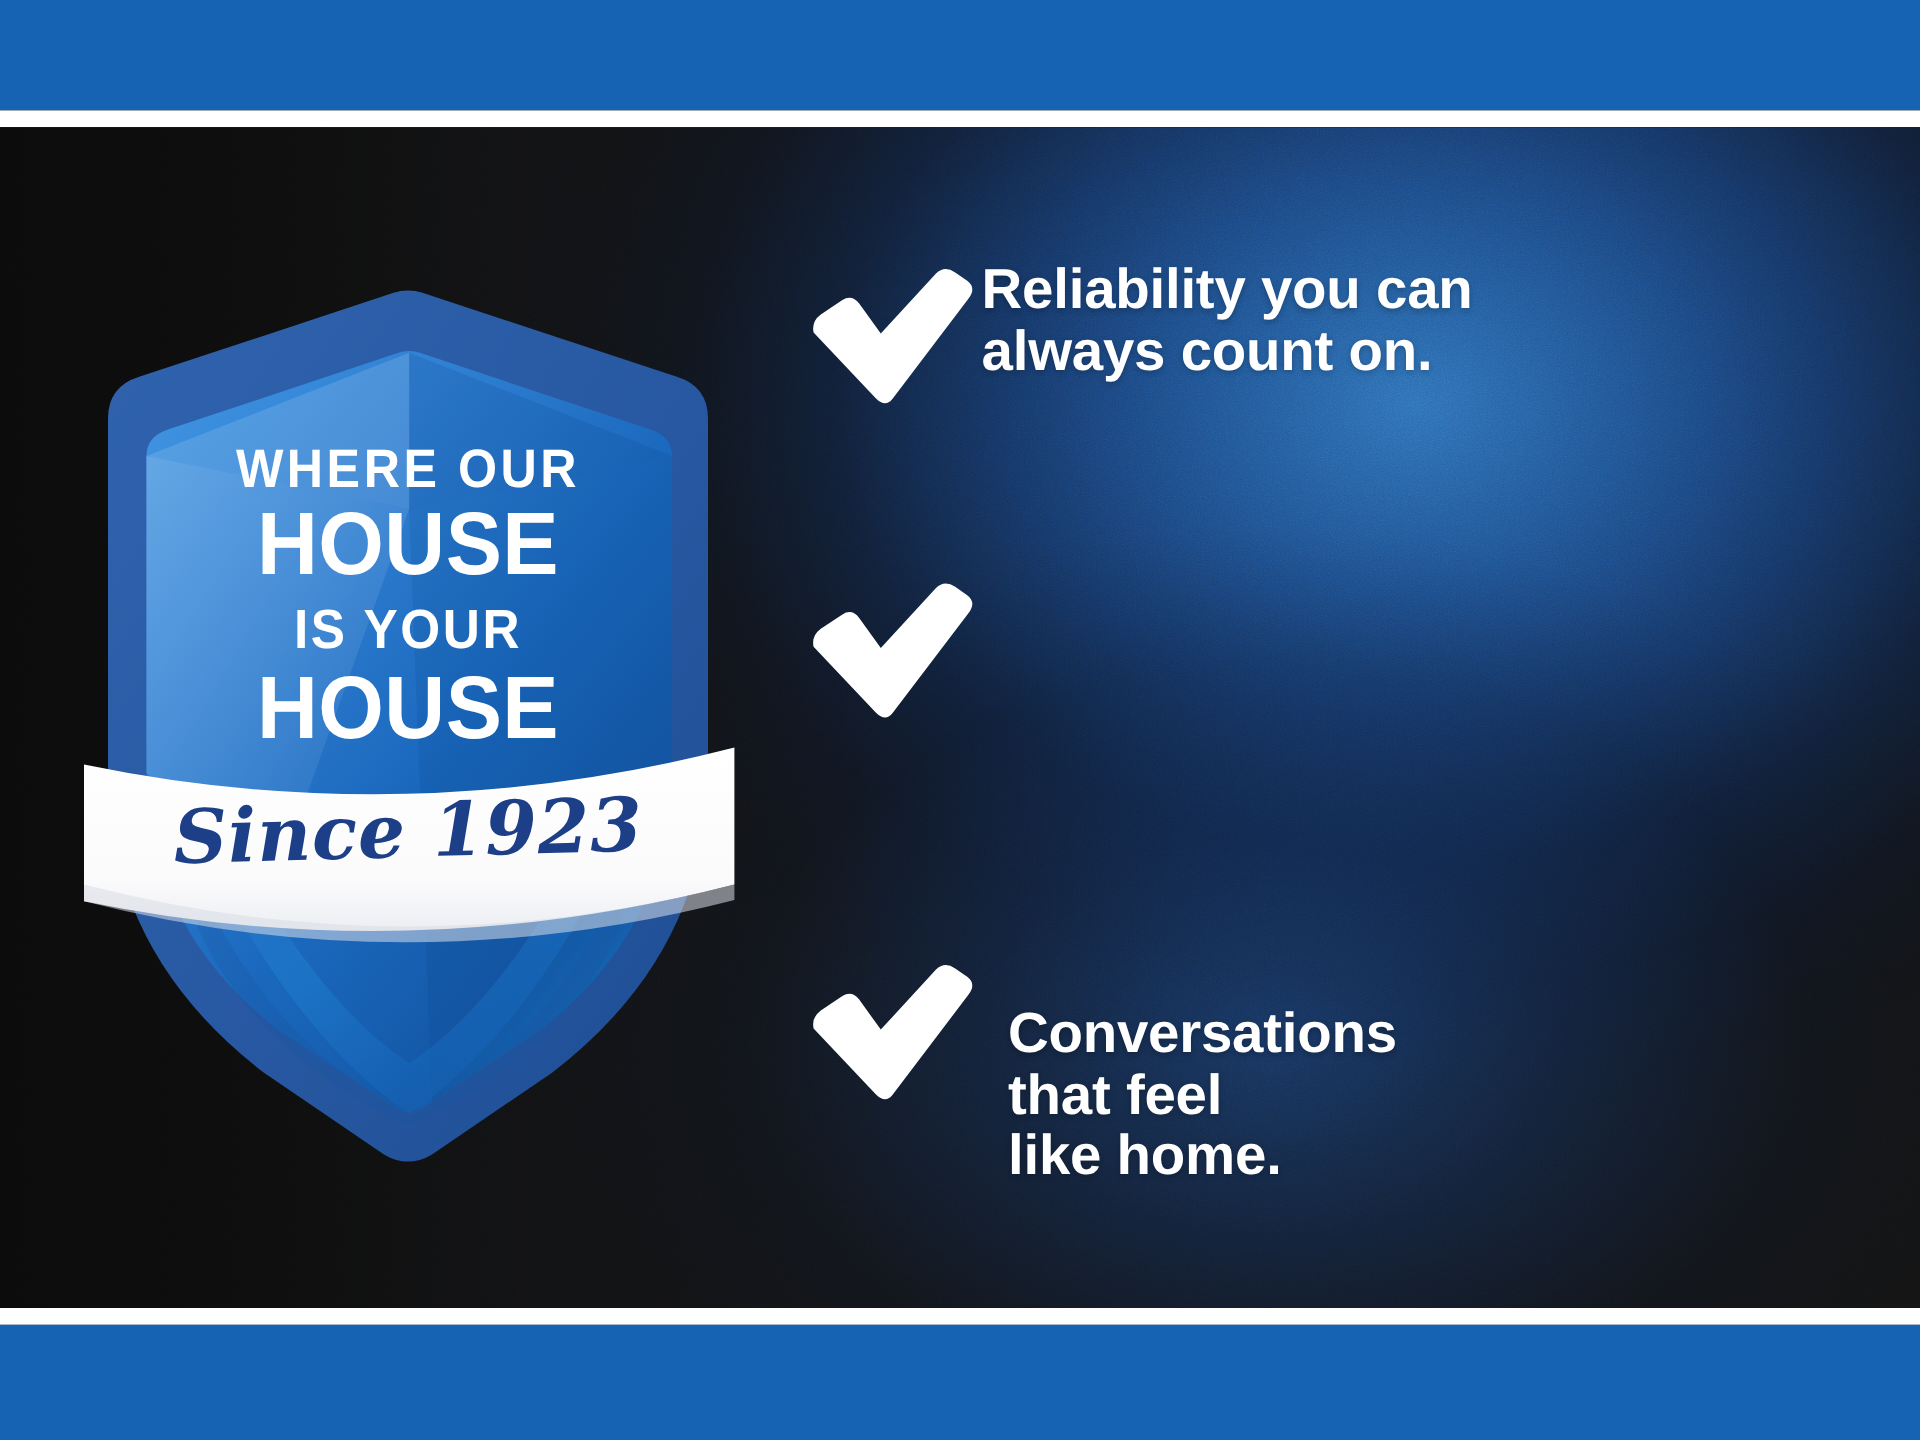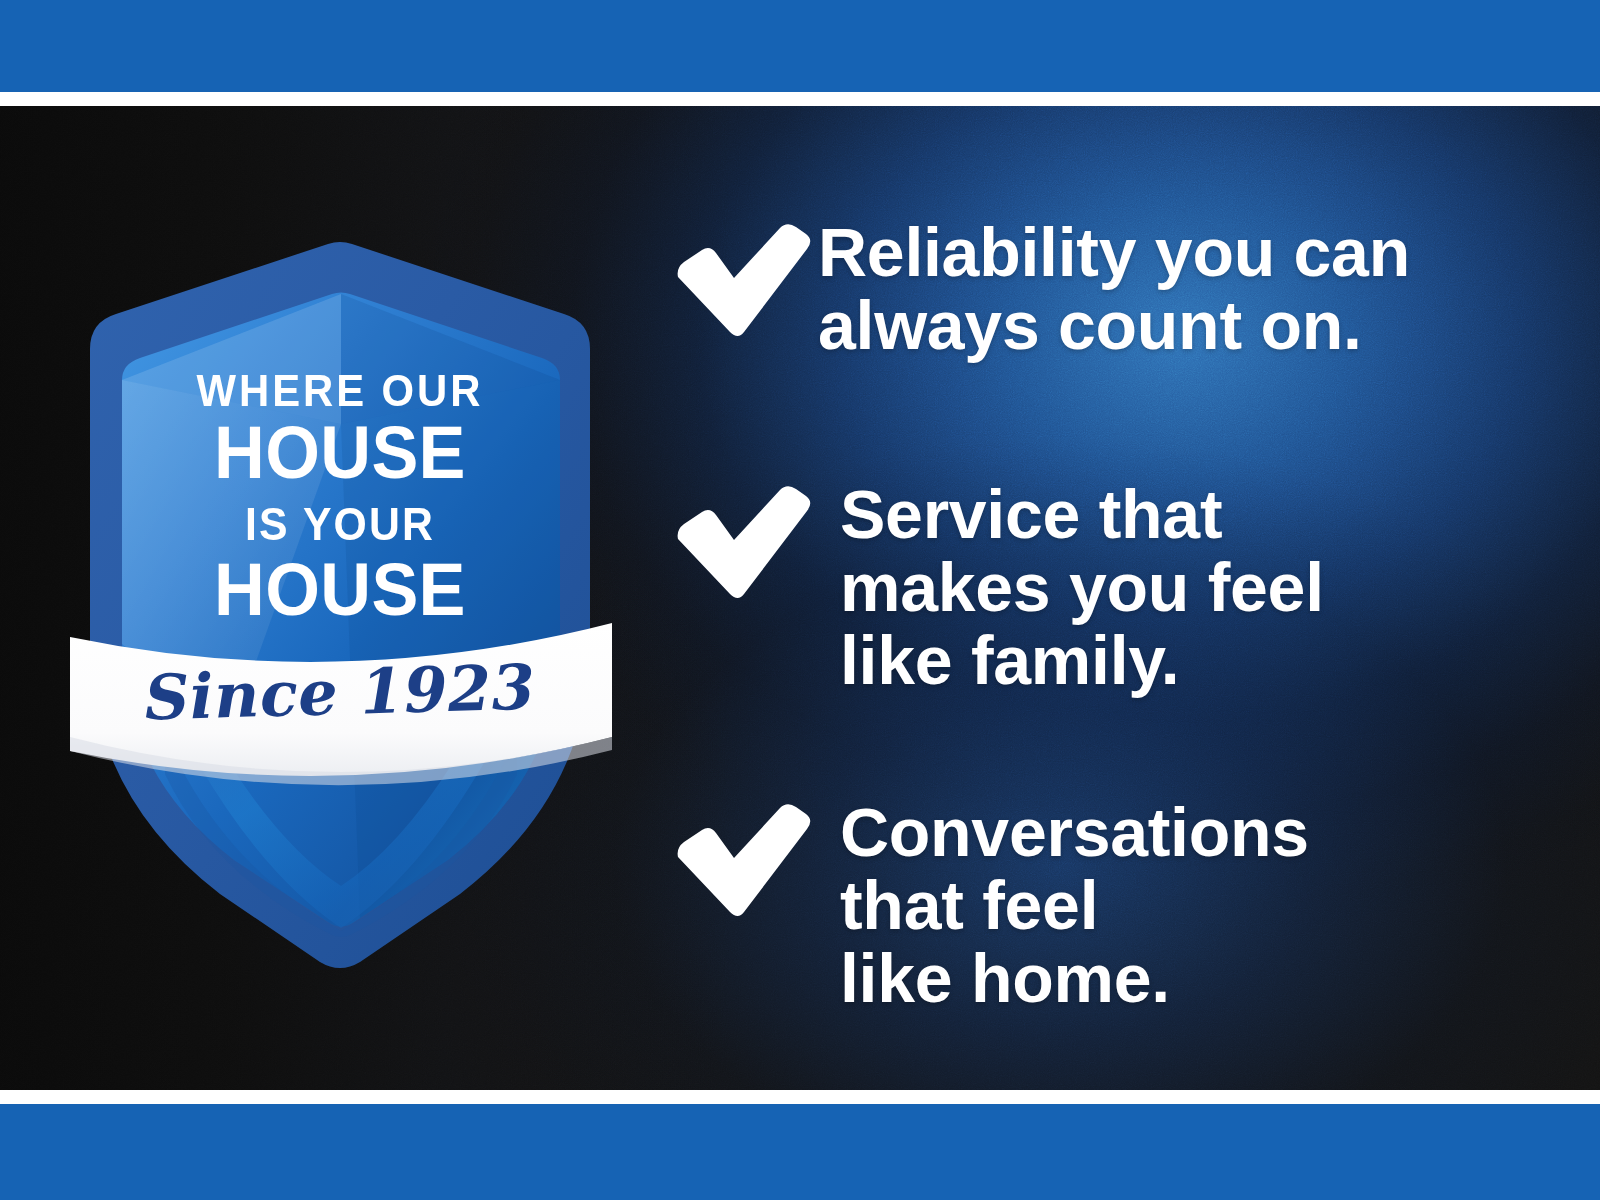--- a/index.html
+++ b/index.html
@@ -135,28 +135,28 @@
     width:146px;
     padding-top:6px;
   }
   .check-icon svg { display:block; width:140px; height:120px; }
 
   .bullet-text {
     flex:1 1 auto;
     color:#ffffff;
     font-family:"Liberation Sans", sans-serif;
     font-weight:bold;
-    font-size:68px;
+    font-size:47px;
     line-height:1.075;
     letter-spacing:-0.004em;
     white-space:pre-line;
     text-shadow:0 2px 5px rgba(0,0,0,0.24);
   }
   #bullet-1 .bullet-text { padding-left:22px; }
-  #bullet-2 .bullet-text { padding-left:22px; }
+  #bullet-2 .bullet-text { padding-left:22px;margin-top:40px; }
 </style>
 </head>
 <body>
 
 <div id="stage">
 
   <div class="bar" id="bar-top"></div>
   <div class="stripe" id="stripe-top"></div>
 
   <div id="canvas">
@@ -267,23 +267,20 @@
     </div>
 
     <div class="bullet" id="bullet-1">
       <span class="check-icon">
         <svg viewBox="0 0 140 120" xmlns="http://www.w3.org/2000/svg">
           <path d="M6,55 Q4,46 12,40 L30,28 Q38,23 44,31 L62,56 L108,6
                    Q115,-1 124,5 L134,12 Q142,18 135,27 L72,110
                    Q66,118 58,110 Z" fill="#ffffff"></path>
         </svg>
       </span>
-      <span class="bullet-text">Service that
-makes you feel
-like family.</span>
     </div>
 
     <div class="bullet" id="bullet-2">
       <span class="check-icon">
         <svg viewBox="0 0 140 120" xmlns="http://www.w3.org/2000/svg">
           <path d="M6,55 Q4,46 12,40 L30,28 Q38,23 44,31 L62,56 L108,6
                    Q115,-1 124,5 L134,12 Q142,18 135,27 L72,110
                    Q66,118 58,110 Z" fill="#ffffff"></path>
         </svg>
       </span>

